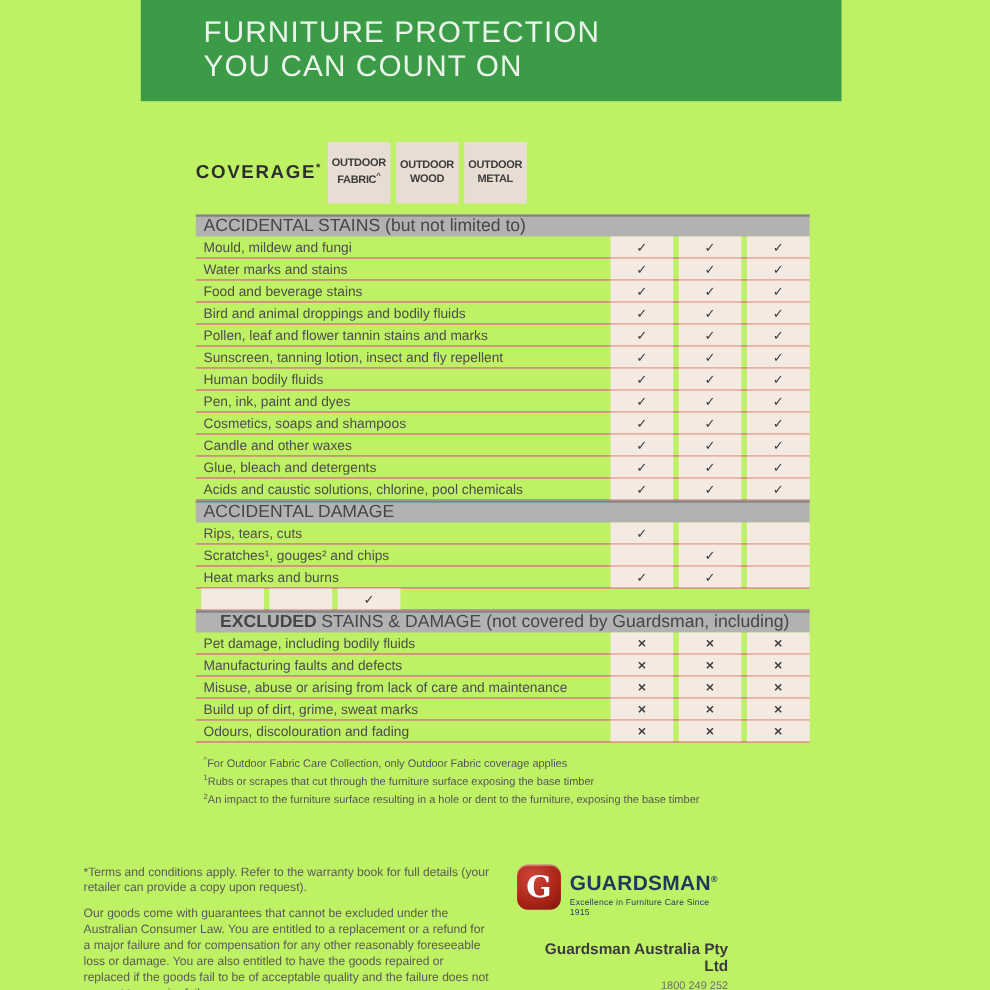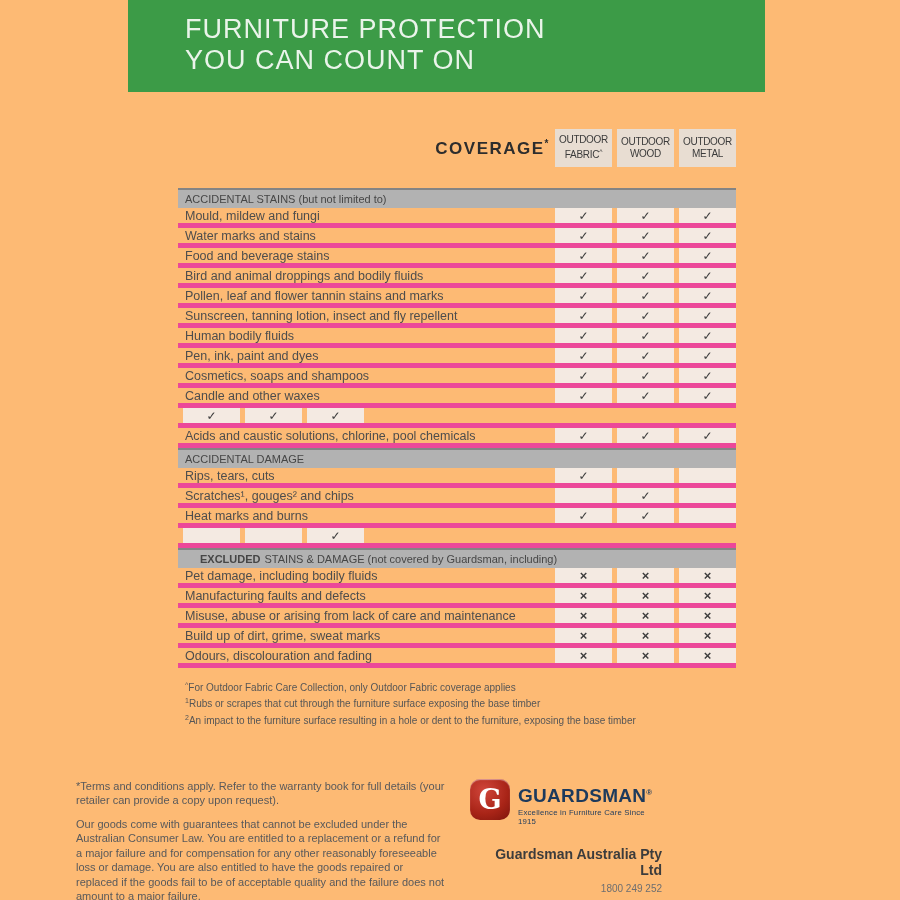--- a/index.html
+++ b/index.html
@@ -1,48 +1,48 @@
 <!DOCTYPE html>
 <html style="--green: #3c9b47; --graybar: #b2b2b2; --beige: #f4eae2; --beigehead: #e8ddd2; --red: #a82417; --navy: #1d3a5c;"><head>
 <meta charset="utf-8">
 <style>
   * { margin:0; padding:0; box-sizing:border-box; }
   body { background:#ffffff; font-family:"Liberation Sans", sans-serif; }
-  .page { width:900px; height:900px; background:#fdba74; position:relative; overflow:hidden; }
+  .page { width:900px; height:900px; background:#bef264; position:relative; overflow:hidden; }
 
   
   .banner {
     margin-left:128px; width:637px; height:92px;
     background:var(--green,#3c9b47);
     padding:14px 0 0 57px;
   }
   .banner div {
     color:#eaf4ea; font-size:27px; line-height:31px; letter-spacing:1px; font-weight:400;
   }
 
   
   .table-wrap { margin:37px 0 0 178px; width:558px; }
-  .table-head { display:flex; justify-content:flex-end; align-items:center; margin-bottom:21px; }
+  .table-head { display:flex; justify-content:flex-start; align-items:center; margin-bottom:10px; }
   .coverage-title { font-size:17px; font-weight:bold; letter-spacing:1.5px; color:#2d2d2d; }
   .coverage-title sup { font-size:10px; }
   .col-heads { display:flex; }
   .col-head {
-    width:57px; height:38px; margin-left:5px; background:var(--beigehead,#e8ddd2);
+    width:57px; height:56px; margin-left:5px; background:var(--beigehead,#e8ddd2);
     display:flex; flex-direction:column; align-items:center; justify-content:center;
-    font-size:10px; font-weight:normal; color:#3b3b3b; line-height:12px;
+    font-size:10px; font-weight:bold; color:#3b3b3b; line-height:12px;
     letter-spacing:-0.3px; text-align:center;
   }
   .col-head sup { font-size:7px; }
   .section-bar {
     height:20px; background:var(--graybar,#b2b2b2); border-top:2px solid #848484;
     display:flex; align-items:center; padding-left:7px;
-    font-size:11px; color:#464646;
+    font-size:16px; color:#464646;
   }
   .section-bar b { margin-right:4px;margin-left:15px; }
-  .row { display:flex; align-items:stretch; height:20px; border-bottom:5px solid #ec4899; }
+  .row { display:flex; align-items:stretch; height:20px; border-bottom:1px solid #ec4899; }
   .row-label { flex:1; font-size:12.5px; color:#4d4d4d; display:flex; align-items:center; padding-left:7px; }
   .mark-cell {
     width:57px; margin-left:5px; background:var(--beige,#f4eae2);
     display:flex; align-items:center; justify-content:center;
     font-size:12px; color:#3d3d3d;
   }
   .mark-cell.xmark { font-weight:bold; font-size:13px; }
 
   .footnotes { margin:10px 0 0 7px; font-size:10px; color:#565656; line-height:13px; }
   .footnotes sup { font-size:7px; }
@@ -153,20 +153,21 @@
           <div class="mark-cell">✓</div>
           <div class="mark-cell">✓</div>
         </div>
         <div class="row">
           <div class="row-label">Candle and other waxes</div>
           <div class="mark-cell">✓</div>
           <div class="mark-cell">✓</div>
           <div class="mark-cell">✓</div>
         </div>
         <div class="row">
+          <div class="row-label">Glue, bleach and detergents</div>
           <div class="mark-cell">✓</div>
           <div class="mark-cell">✓</div>
           <div class="mark-cell">✓</div>
         </div>
         <div class="row">
           <div class="row-label">Acids and caustic solutions, chlorine, pool chemicals</div>
           <div class="mark-cell">✓</div>
           <div class="mark-cell">✓</div>
           <div class="mark-cell">✓</div>
         </div>

